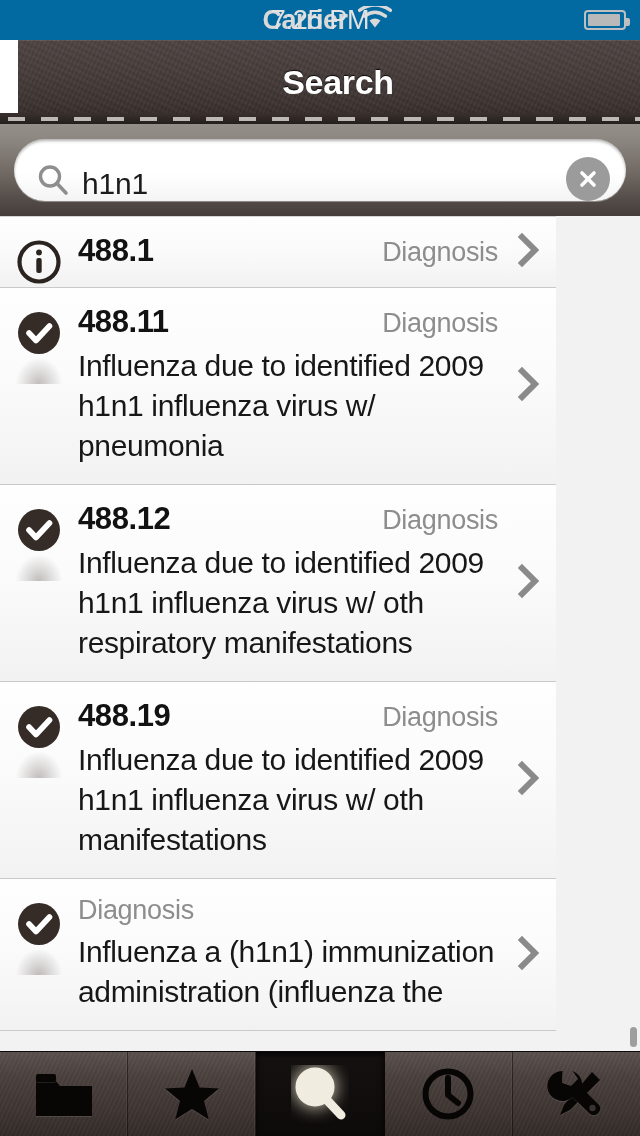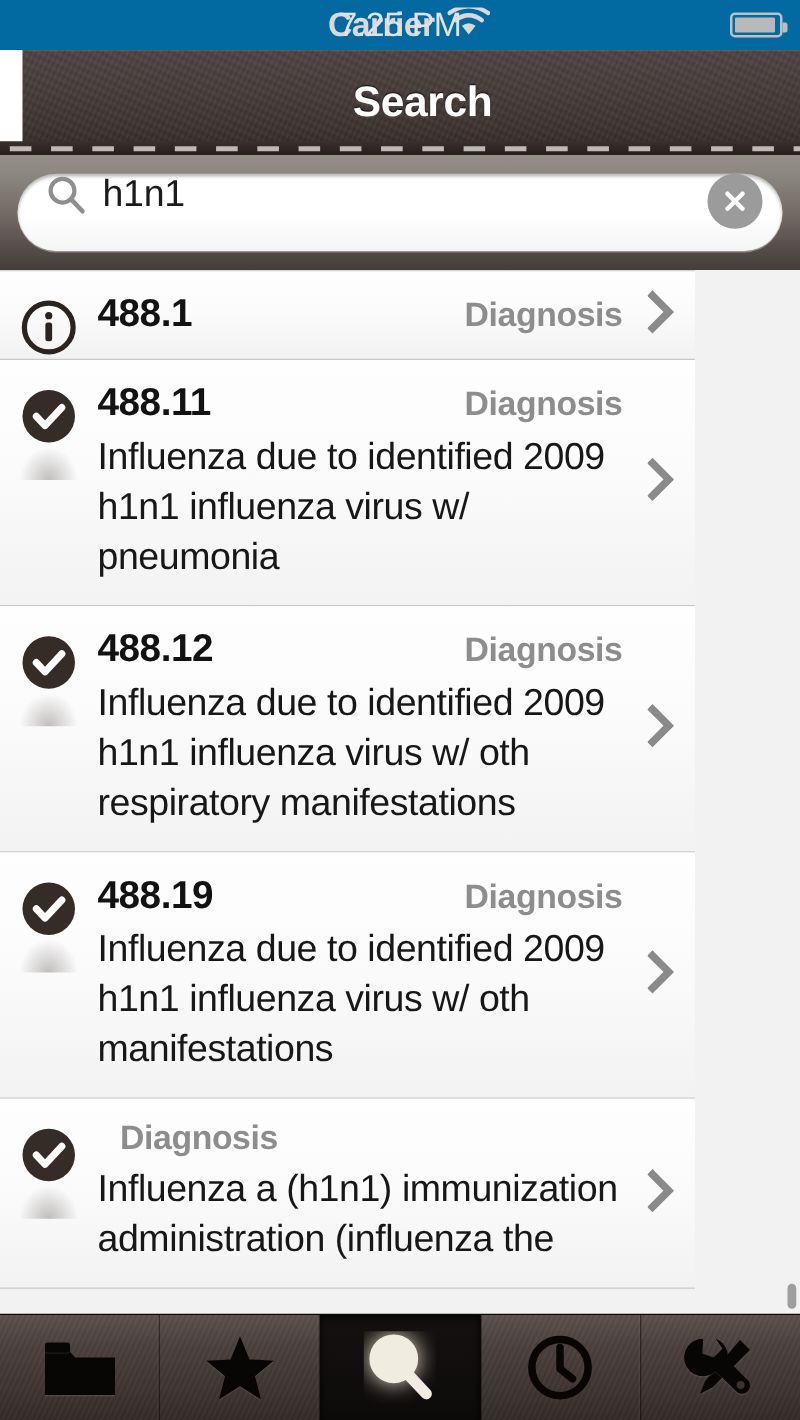--- a/index.html
+++ b/index.html
@@ -70,21 +70,21 @@
   
   .searchwrap {
     position:absolute; top:124px; left:0; width:640px; height:92px;
     background:linear-gradient(180deg,#949089 0%, #8b8680 18%, #6f6762 55%, #564e4a 80%, #453d3a 100%);
     display:flex; align-items:center; padding:0 14px;
   }
   .searchfield {
     position:relative; width:612px; height:62px; border-radius:31px;
     background:linear-gradient(180deg,#ffffff 0%,#ffffff 55%,#f4f4f4 100%);
     box-shadow: inset 0 2px 3px rgba(0,0,0,.30), 0 1px 0 rgba(255,255,255,.35);
-    display:flex; align-items:flex-start;
+    display:flex; align-items:flex-end;
   }
   .search-glass { margin-left:22px; flex:0 0 auto; }
   .search-text {
     margin-left:12px; font-size:30px; color:#1b1b1b; letter-spacing:-0.2px;
     flex:1 1 auto; white-space:nowrap; overflow:hidden;
   }
   .clear-btn {
     margin-right:16px; width:44px; height:44px; border-radius:22px;
     background:#9b9b9b; display:flex; align-items:center; justify-content:center;
     flex:0 0 auto; cursor:pointer;
@@ -106,22 +106,22 @@
   .badge-reflection {
     position:absolute; left:16px; top:70px; width:46px; height:26px;
     background:radial-gradient(ellipse at 50% 0%, rgba(60,50,46,.30) 0%, rgba(60,50,46,0) 72%);
     transform:scaleY(-1);
   }
   .row-head { display:flex; align-items:baseline; justify-content:space-between; }
   .row-code {
     font-size:31px; font-weight:bold; color:#121212; letter-spacing:-0.4px;
   }
   .row-kind {
-    font-size:27px; font-weight:bold; color:#8d8d8d; letter-spacing:-0.3px;
-    margin-left:18px; white-space:nowrap;
+    font-size:27px; font-weight:normal; color:#8d8d8d; letter-spacing:-0.3px;
+    white-space:nowrap;
   }
   .row-desc {
     margin-top:6px; font-size:30px; line-height:40px; color:#171717; letter-spacing:-0.35px;
     max-width:470px;
   }
   .row-chevron {
     position:absolute; right:16px; top:50%; transform:translateY(-50%);
   }
   .scroll-indicator {
     position:absolute; right:3px; bottom:4px; width:7px; height:20px;

